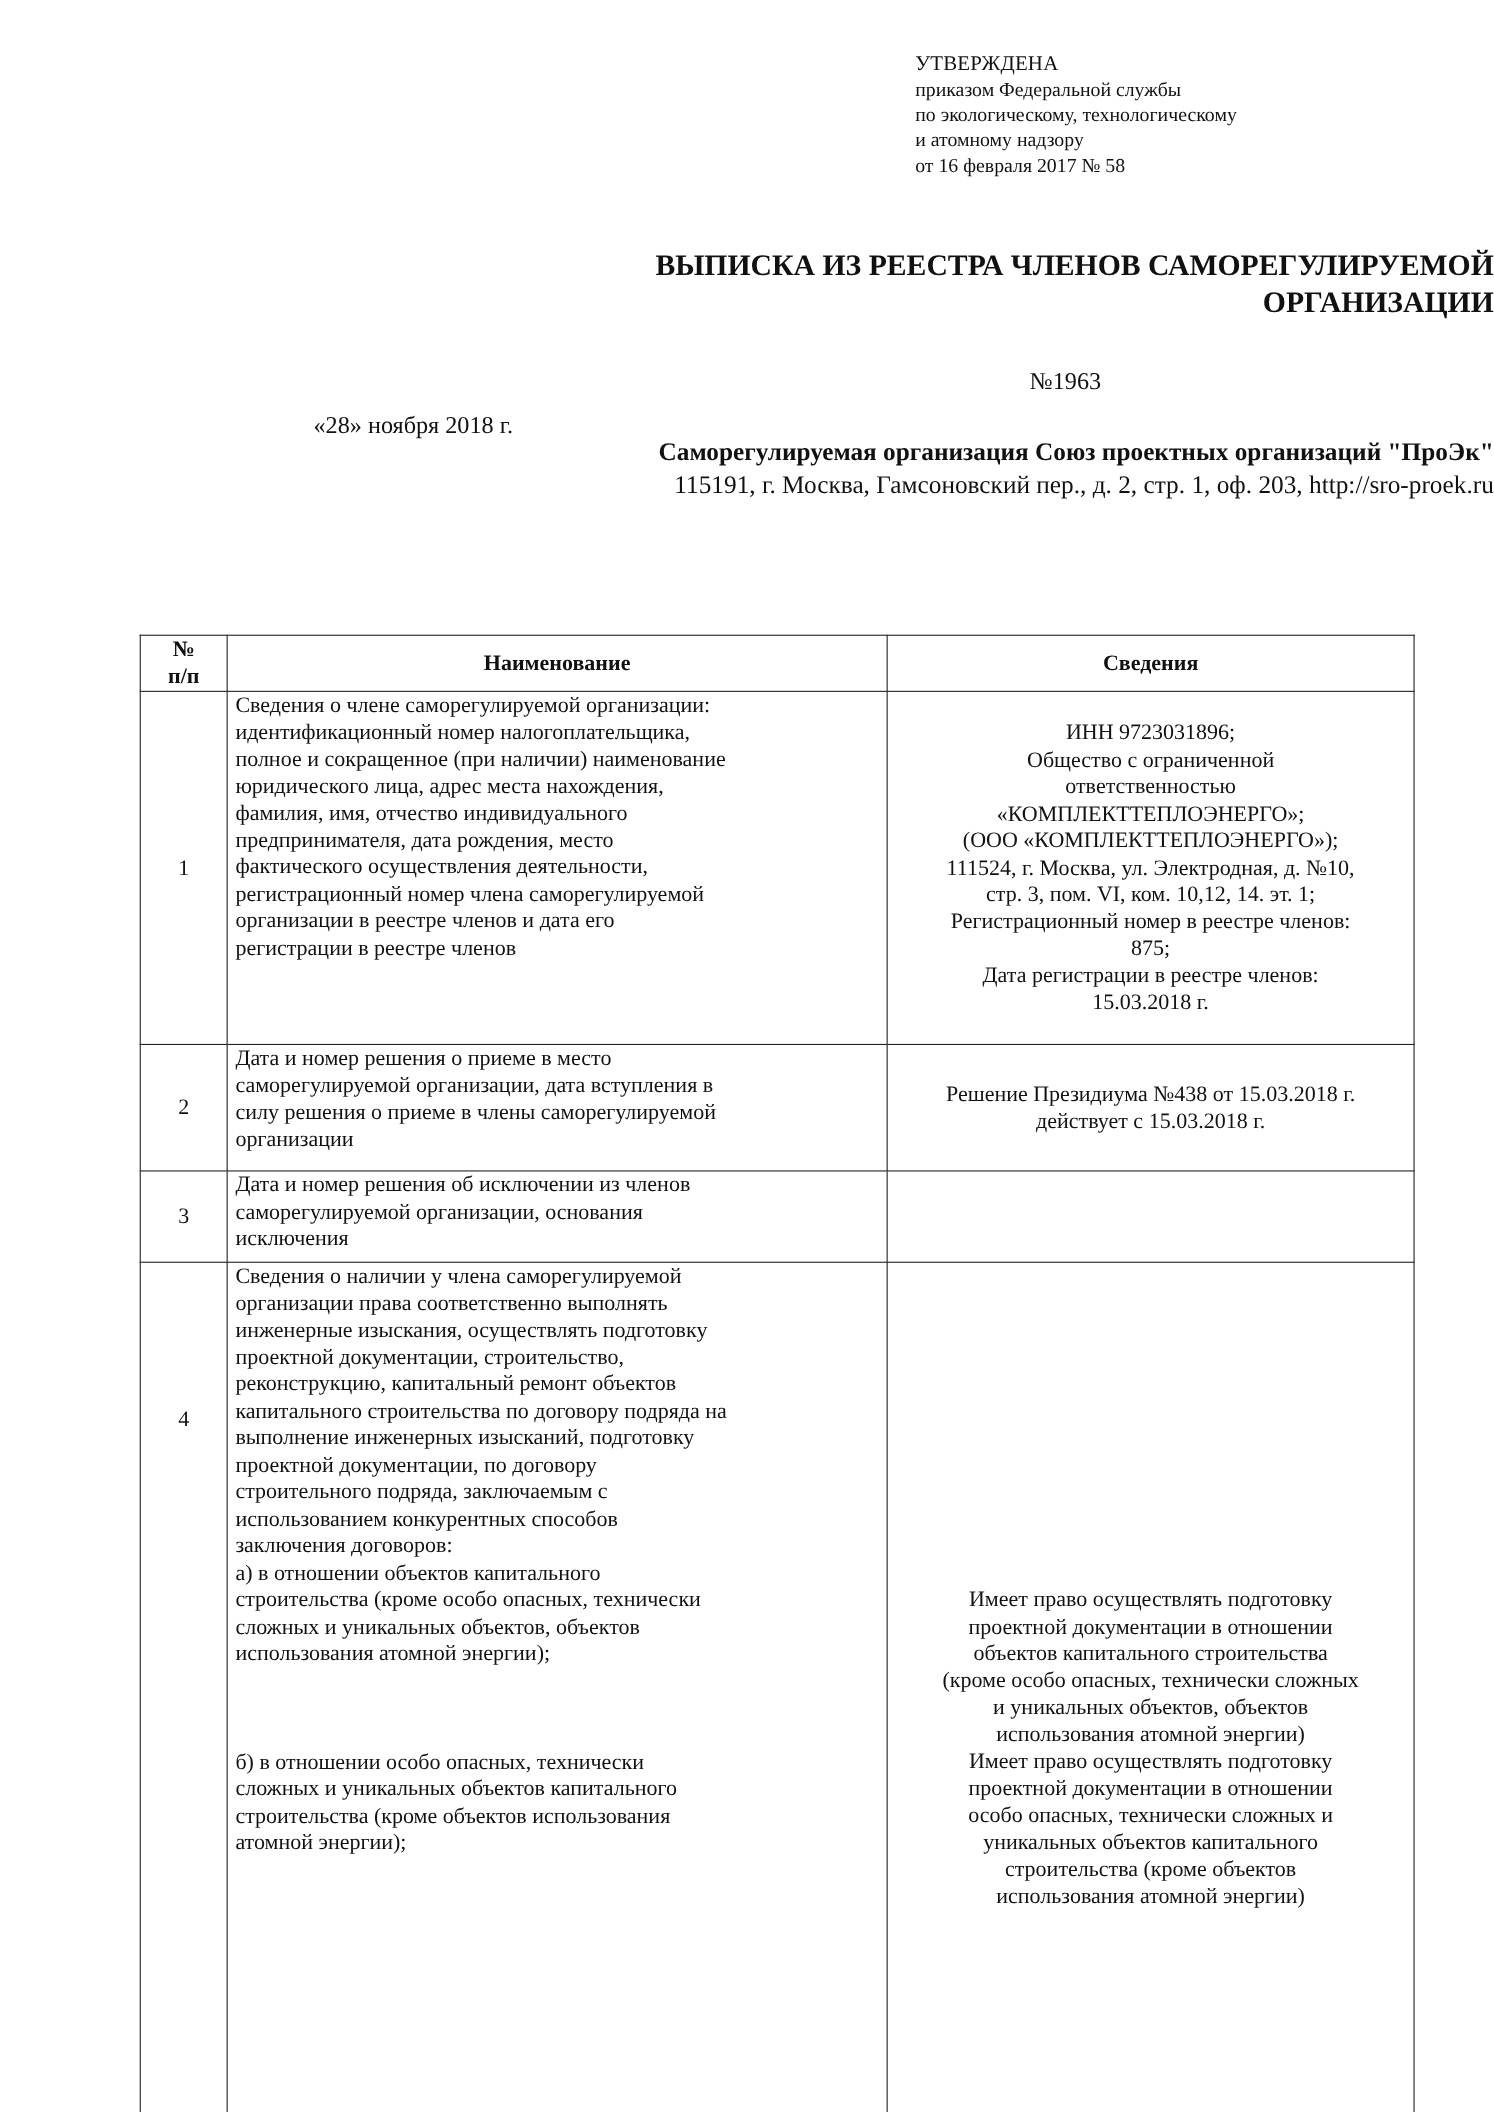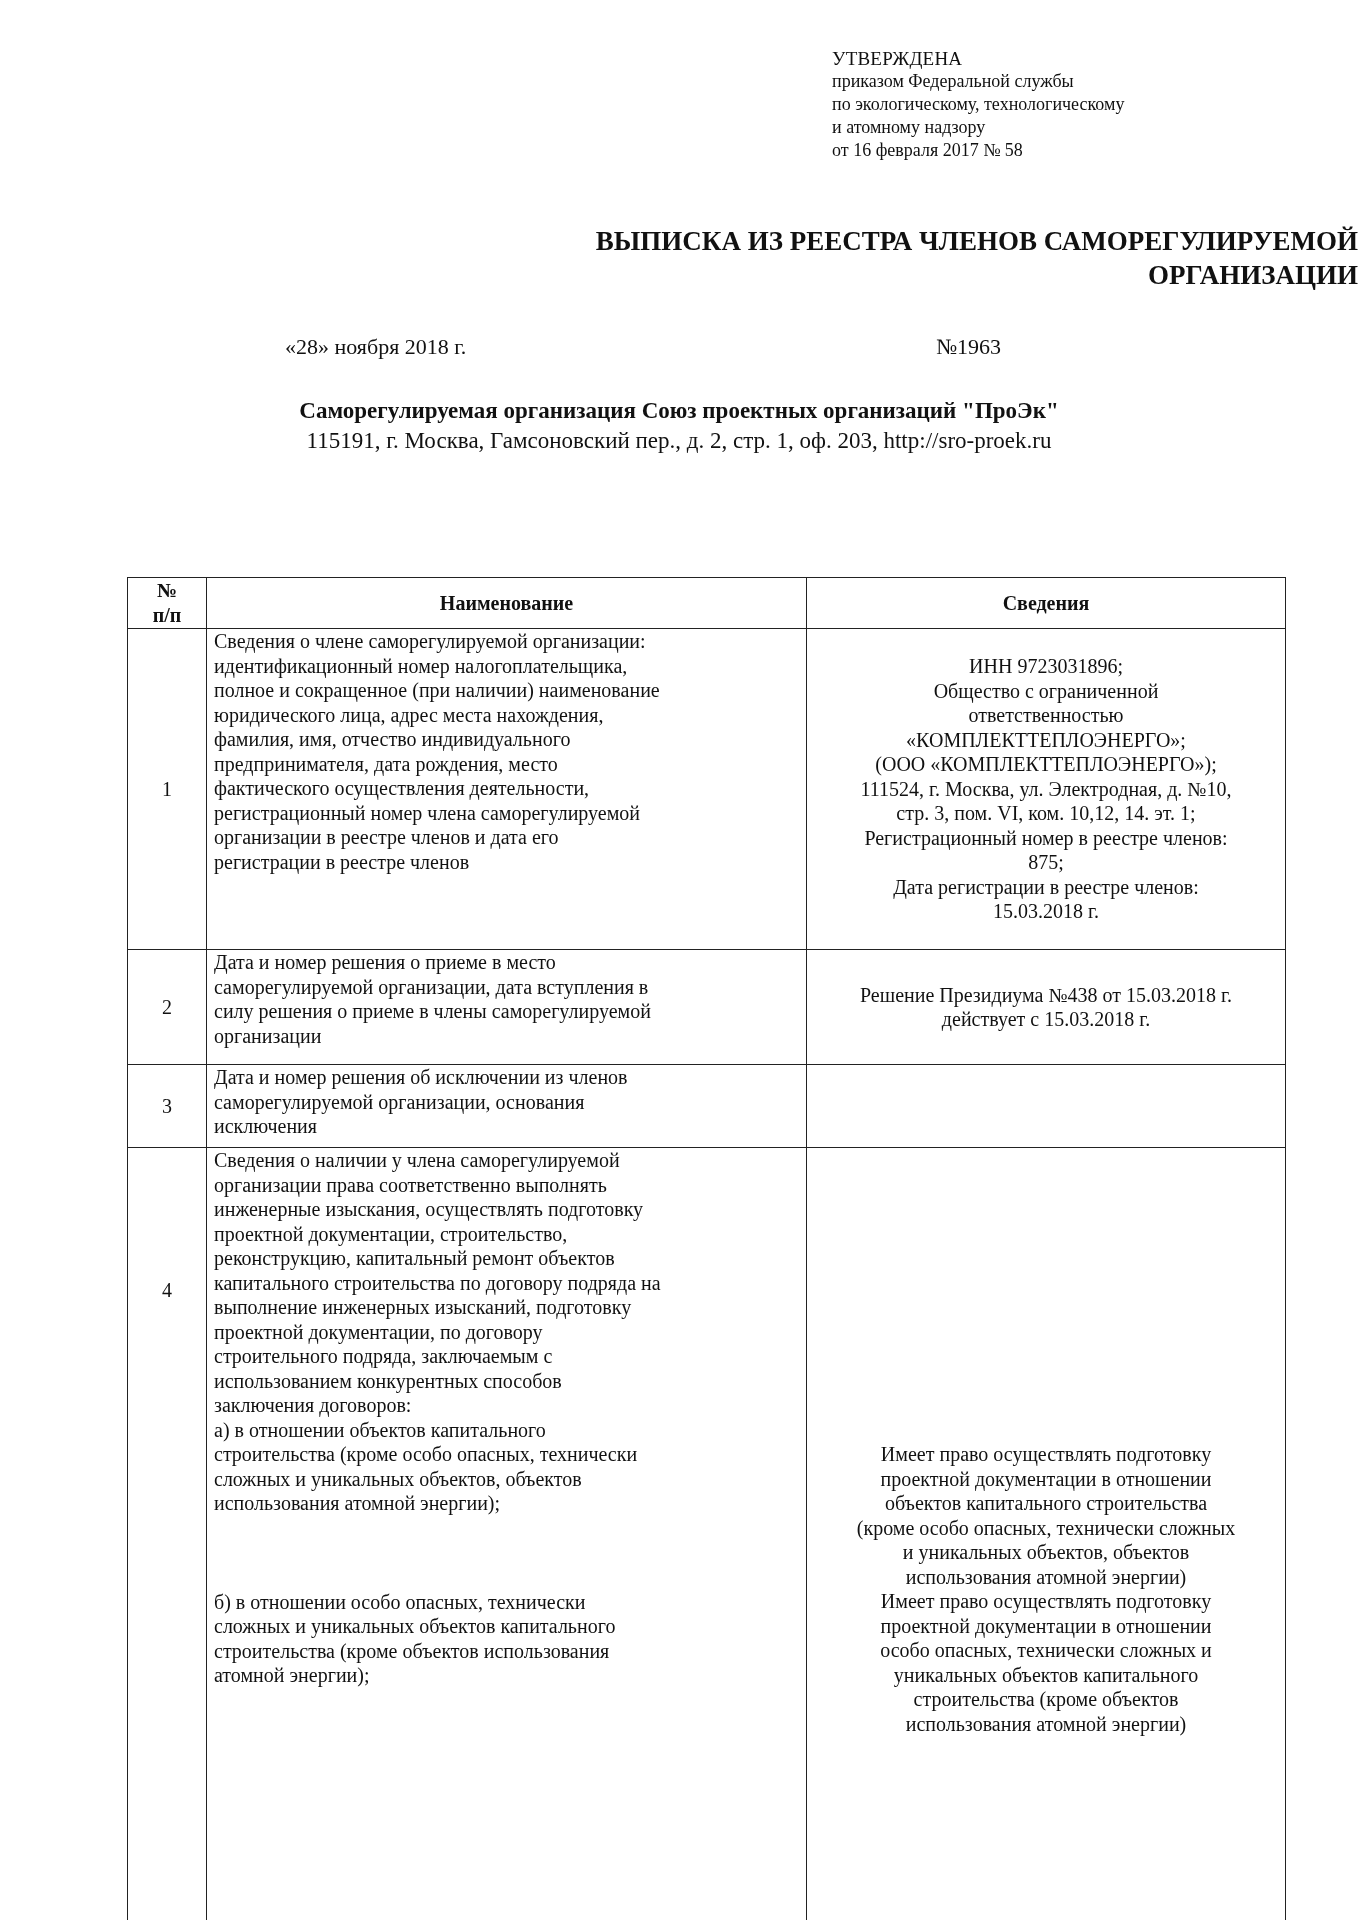--- a/index.html
+++ b/index.html
@@ -35,29 +35,29 @@
     font-size: 27px;
     line-height: 34px;
   }
   .date-line {
     position: absolute;
     top: 333px;
     font-size: 22px;
     line-height: 28px;
     white-space: nowrap;
   }
-  .date-left { left: 285px; }
+  .date-left { left: 285px; margin-top: 40px; }
   .date-right { left: 936px; }
 
   .org-block {
     position: absolute;
     left: 0;
     width: 1358px;
     top: 396px;
-    text-align: center;
+    text-align: right;
     font-size: 23px;
     line-height: 30px;
   }
   .org-block .org-name { font-weight: bold; }
 
   .registry-table {
     position: absolute;
     left: 127px;
     top: 577px;
     width: 1159px;

